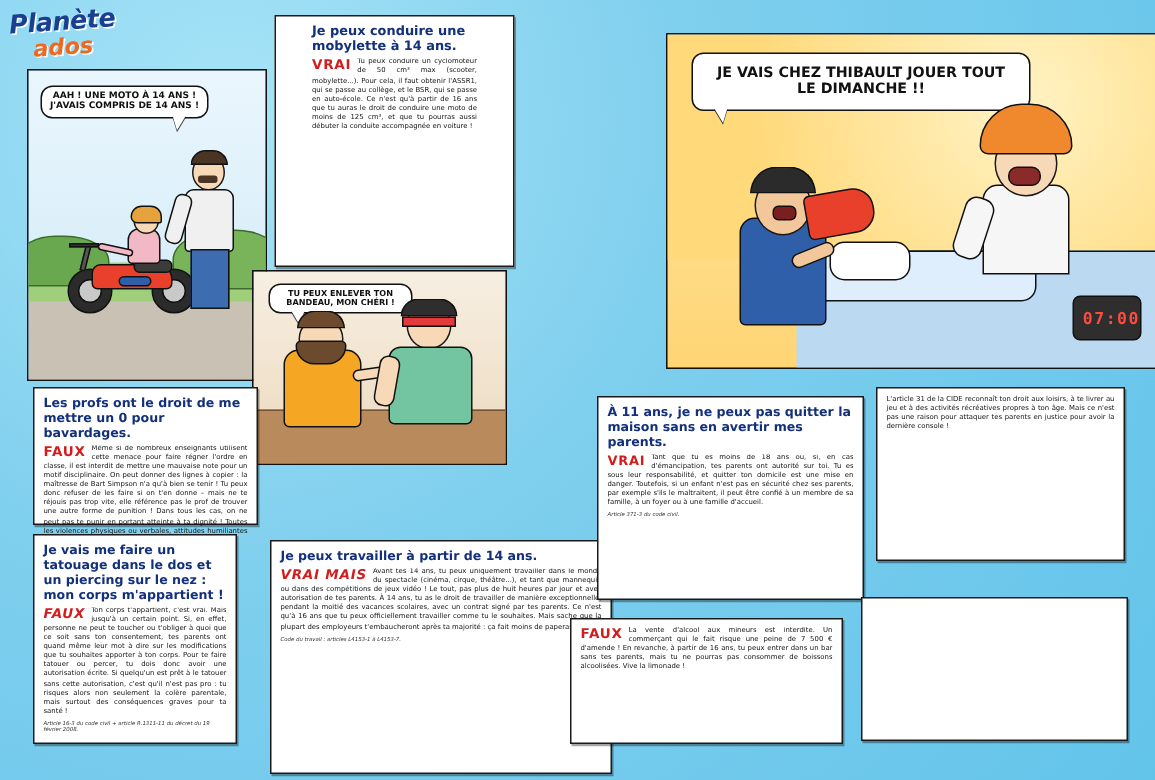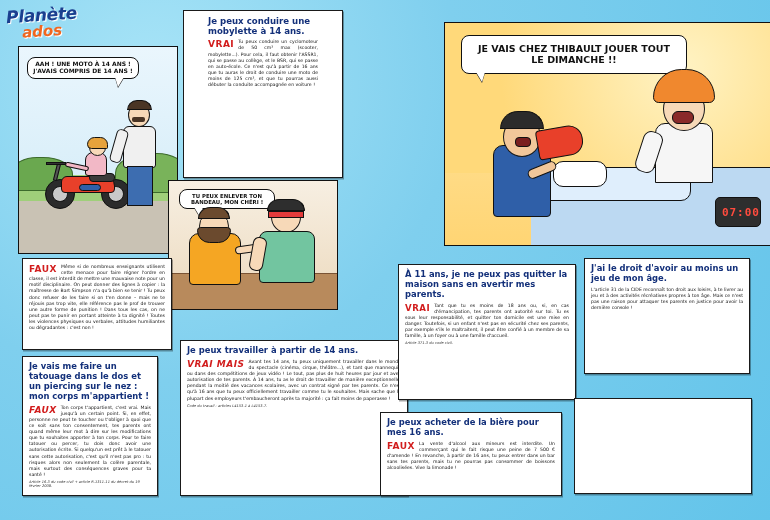--- a/index.html
+++ b/index.html
@@ -230,61 +230,60 @@
   <div class="panel" style="left:183px; top:10px; width:160px; height:168px; padding:5px 24px;">
     <div class="title" style="font-size:8.6px;">Je peux conduire une mobylette à 14 ans.</div>
     <div class="flow">
       <span class="verdict">VRAI</span>
       <div class="body">Tu peux conduire un cyclomoteur de 50 cm³ max (scooter, mobylette...). Pour cela, il faut obtenir l'ASSR1, qui se passe au collège, et le BSR, qui se passe en auto-école. Ce n'est qu'à partir de 16 ans que tu auras le droit de conduire une moto de moins de 125 cm³, et que tu pourras aussi débuter la conduite accompagnée en voiture !</div>
     </div>
     <div class="ref"></div>
   </div>
 
   <div class="panel" style="left:22px; top:258px; width:150px; height:92px; padding:5px 6px;">
+    <div class="title">Les profs ont le droit de me mettre un 0 pour bavardages.</div>
     <div class="flow">
       <span class="verdict">FAUX</span>
       <div class="body">Même si de nombreux enseignants utilisent cette menace pour faire régner l'ordre en classe, il est interdit de mettre une mauvaise note pour un motif disciplinaire. On peut donner des lignes à copier : la maîtresse de Bart Simpson n'a qu'à bien se tenir ! Tu peux donc refuser de les faire si on t'en donne – mais ne te réjouis pas trop vite, elle référence pas le prof de trouver une autre forme de punition ! Dans tous les cas, on ne peut pas te punir en portant atteinte à ta dignité ! Toutes les violences physiques ou verbales, attitudes humiliantes ou dégradantes : c'est non !</div>
     </div>
   </div>
 
   <div class="panel" style="left:22px; top:356px; width:136px; height:140px; padding:5px 6px;">
     <div class="title">Je vais me faire un tatouage dans le dos et un piercing sur le nez : mon corps m'appartient !</div>
     <div class="flow">
       <span class="verdict faux">FAUX</span>
       <div class="body">Ton corps t'appartient, c'est vrai. Mais jusqu'à un certain point. Si, en effet, personne ne peut te toucher ou t'obliger à quoi que ce soit sans ton consentement, tes parents ont quand même leur mot à dire sur les modifications que tu souhaites apporter à ton corps. Pour te faire tatouer ou percer, tu dois donc avoir une autorisation écrite. Si quelqu'un est prêt à le tatouer sans cette autorisation, c'est qu'il n'est pas pro : tu risques alors non seulement la colère parentale, mais surtout des conséquences graves pour ta santé !</div>
     </div>
     <div class="ref">Article 16-3 du code civil + article R.1311-11 du décret du 19 février 2008.</div>
   </div>
 
-  <div class="panel" style="left:180px; top:340px; width:228px; height:156px; padding:5px 6px;">
+  <div class="panel" style="left:180px; top:360px; width:228px; height:156px; padding:5px 6px;">
     <div class="title">Je peux travailler à partir de 14 ans.</div>
     <div class="flow">
       <span class="verdict faux">VRAI MAIS</span>
       <div class="body">Avant tes 14 ans, tu peux uniquement travailler dans le monde du spectacle (cinéma, cirque, théâtre...), et tant que mannequin ou dans des compétitions de jeux vidéo ! Le tout, pas plus de huit heures par jour et avec autorisation de tes parents. À 14 ans, tu as le droit de travailler de manière exceptionnelle, pendant la moitié des vacances scolaires, avec un contrat signé par tes parents. Ce n'est qu'à 16 ans que tu peux officiellement travailler comme tu le souhaites. Mais sache que la plupart des employeurs t'embaucheront après ta majorité : ça fait moins de paperasse !</div>
     </div>
     <div class="ref">Code du travail : articles L4153-1 à L4153-7.</div>
   </div>
 
   <div class="panel" style="left:398px; top:264px; width:178px; height:136px; padding:5px 6px;">
     <div class="title">À 11 ans, je ne peux pas quitter la maison sans en avertir mes parents.</div>
     <div class="flow">
       <span class="verdict" style="font-size:8.6px;">VRAI</span>
       <div class="body">Tant que tu es moins de 18 ans ou, si, en cas d'émancipation, tes parents ont autorité sur toi. Tu es sous leur responsabilité, et quitter ton domicile est une mise en danger. Toutefois, si un enfant n'est pas en sécurité chez ses parents, par exemple s'ils le maltraitent, il peut être confié à un membre de sa famille, à un foyer ou à une famille d'accueil.</div>
     </div>
     <div class="ref">Article 371-3 du code civil.</div>
   </div>
 
   <div class="panel" style="left:584px; top:258px; width:166px; height:116px; padding:5px 6px;">
-    <div class="title">J'ai le droit d'avoir au moins un jeu de mon âge.</div>
     <div class="body">L'article 31 de la CIDE reconnaît ton droit aux loisirs, à te livrer au jeu et à des activités récréatives propres à ton âge. Mais ce n'est pas une raison pour attaquer tes parents en justice pour avoir la dernière console !</div>
     <div class="ref"></div>
   </div>
 
   <div class="panel" style="left:380px; top:412px; width:182px; height:84px; padding:5px 6px;">
-    <div class="title">Je peux acheter de la bière pour mes 16 ans.</div>
     <div class="flow">
       <span class="verdict">FAUX</span>
       <div class="body">La vente d'alcool aux mineurs est interdite. Un commerçant qui le fait risque une peine de 7 500 € d'amende ! En revanche, à partir de 16 ans, tu peux entrer dans un bar sans tes parents, mais tu ne pourras pas consommer de boissons alcoolisées. Vive la limonade !</div>
     </div>
   </div>
 
   <div class="panel" style="left:574px; top:398px; width:178px; height:96px; padding:5px 6px;">
     <div class="title"></div>
     <div class="flow">
       <span class="verdict faux"></span>

